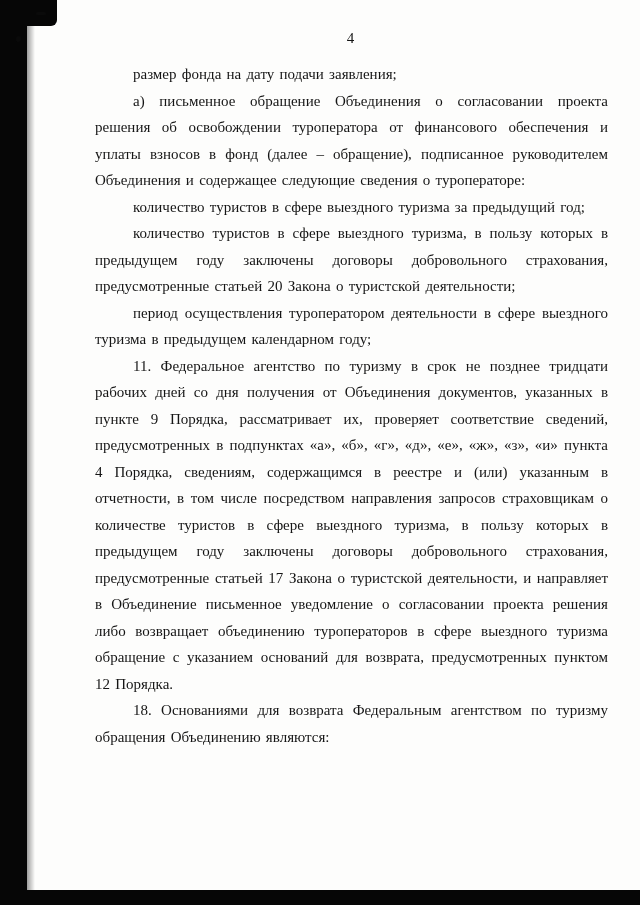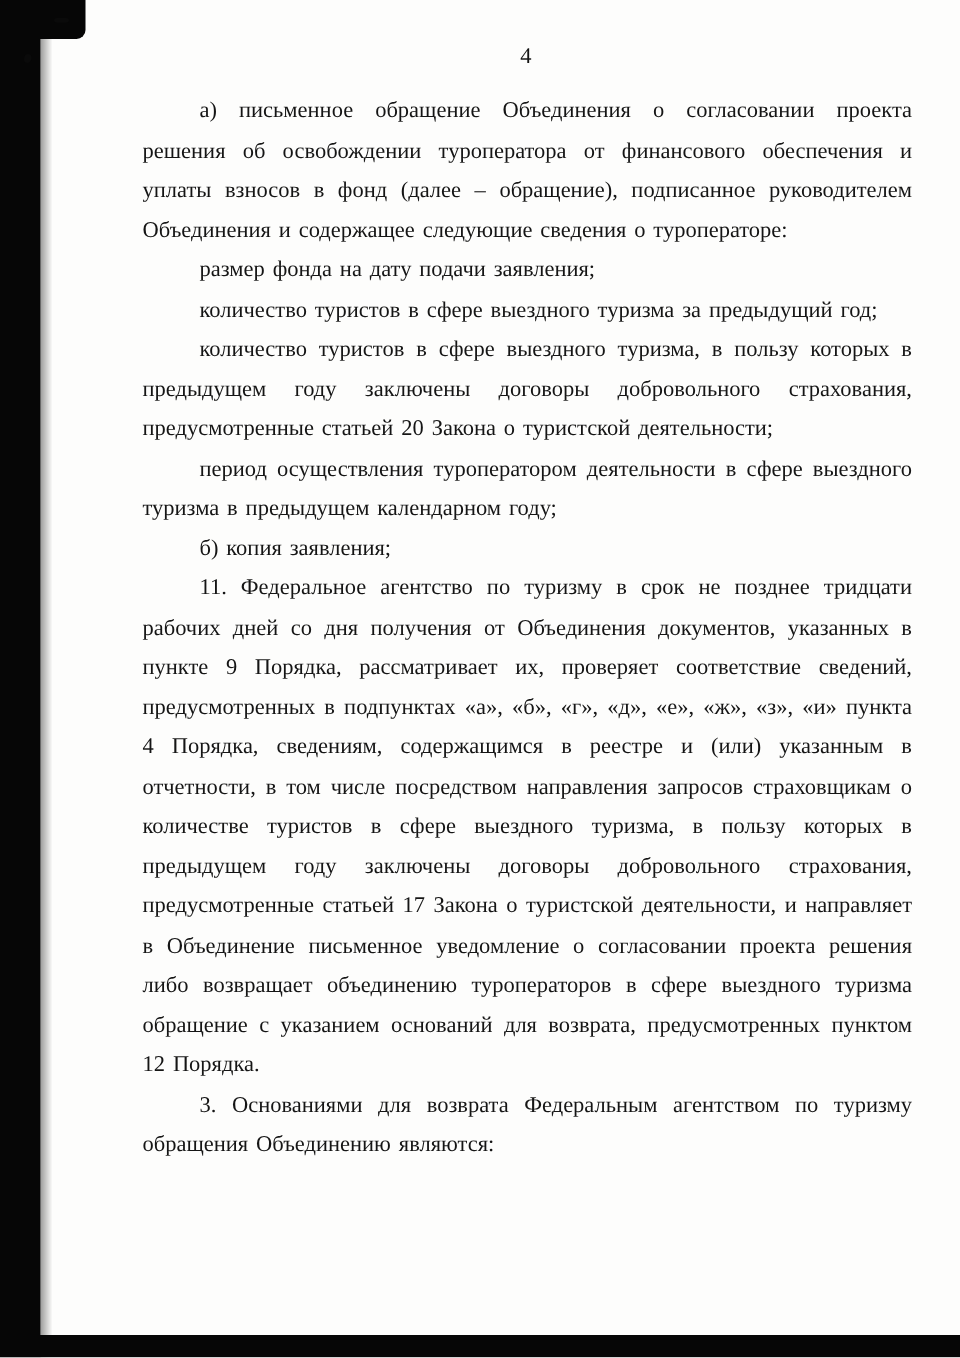--- a/index.html
+++ b/index.html
@@ -88,23 +88,22 @@
   <div class="scan-left"></div>
   <div class="scan-left-shadow"></div>
   <div class="scan-corner"></div>
   <div class="scan-bottom"></div>
   <div class="scan-speck"></div>
   <div class="scan-speck2"></div>
 
   <div class="page-number">4</div>
 
   <div class="text-block">
+    <p>размер фонда на дату подачи заявления;</p>
     <p>а) письменное обращение Объединения о согласовании проекта решения об освобождении туроператора от финансового обеспечения и уплаты взносов в фонд (далее – обращение), подписанное руководителем Объединения и содержащее следующие сведения о туроператоре:</p>
-    <p>размер фонда на дату подачи заявления;</p>
     <p>количество туристов в сфере выездного туризма за предыдущий год;</p>
     <p>количество туристов в сфере выездного туризма, в пользу которых в предыдущем году заключены договоры добровольного страхования, предусмотренные статьей 20 Закона о туристской деятельности;</p>
     <p>период осуществления туроператором деятельности в сфере выездного туризма в предыдущем календарном году;</p>
-    <p>б) копия заявления;</p>
     <p>11. Федеральное агентство по туризму в срок не позднее тридцати рабочих дней со дня получения от Объединения документов, указанных в пункте 9 Порядка, рассматривает их, проверяет соответствие сведений, предусмотренных в подпунктах «а», «б», «г», «д», «е», «ж», «з», «и» пункта 4 Порядка, сведениям, содержащимся в реестре и (или) указанным в отчетности, в том числе посредством направления запросов страховщикам о количестве туристов в сфере выездного туризма, в пользу которых в предыдущем году заключены договоры добровольного страхования, предусмотренные статьей 17 Закона о туристской деятельности, и направляет в Объединение письменное уведомление о согласовании проекта решения либо возвращает объединению туроператоров в сфере выездного туризма обращение с указанием оснований для возврата, предусмотренных пунктом 12 Порядка.</p>
-    <p>3. Основаниями для возврата Федеральным агентством по туризму обращения Объединению являются:</p>
+    <p>18. Основаниями для возврата Федеральным агентством по туризму обращения Объединению являются:</p>
   </div>
 
 </div>
 
 </body></html>

